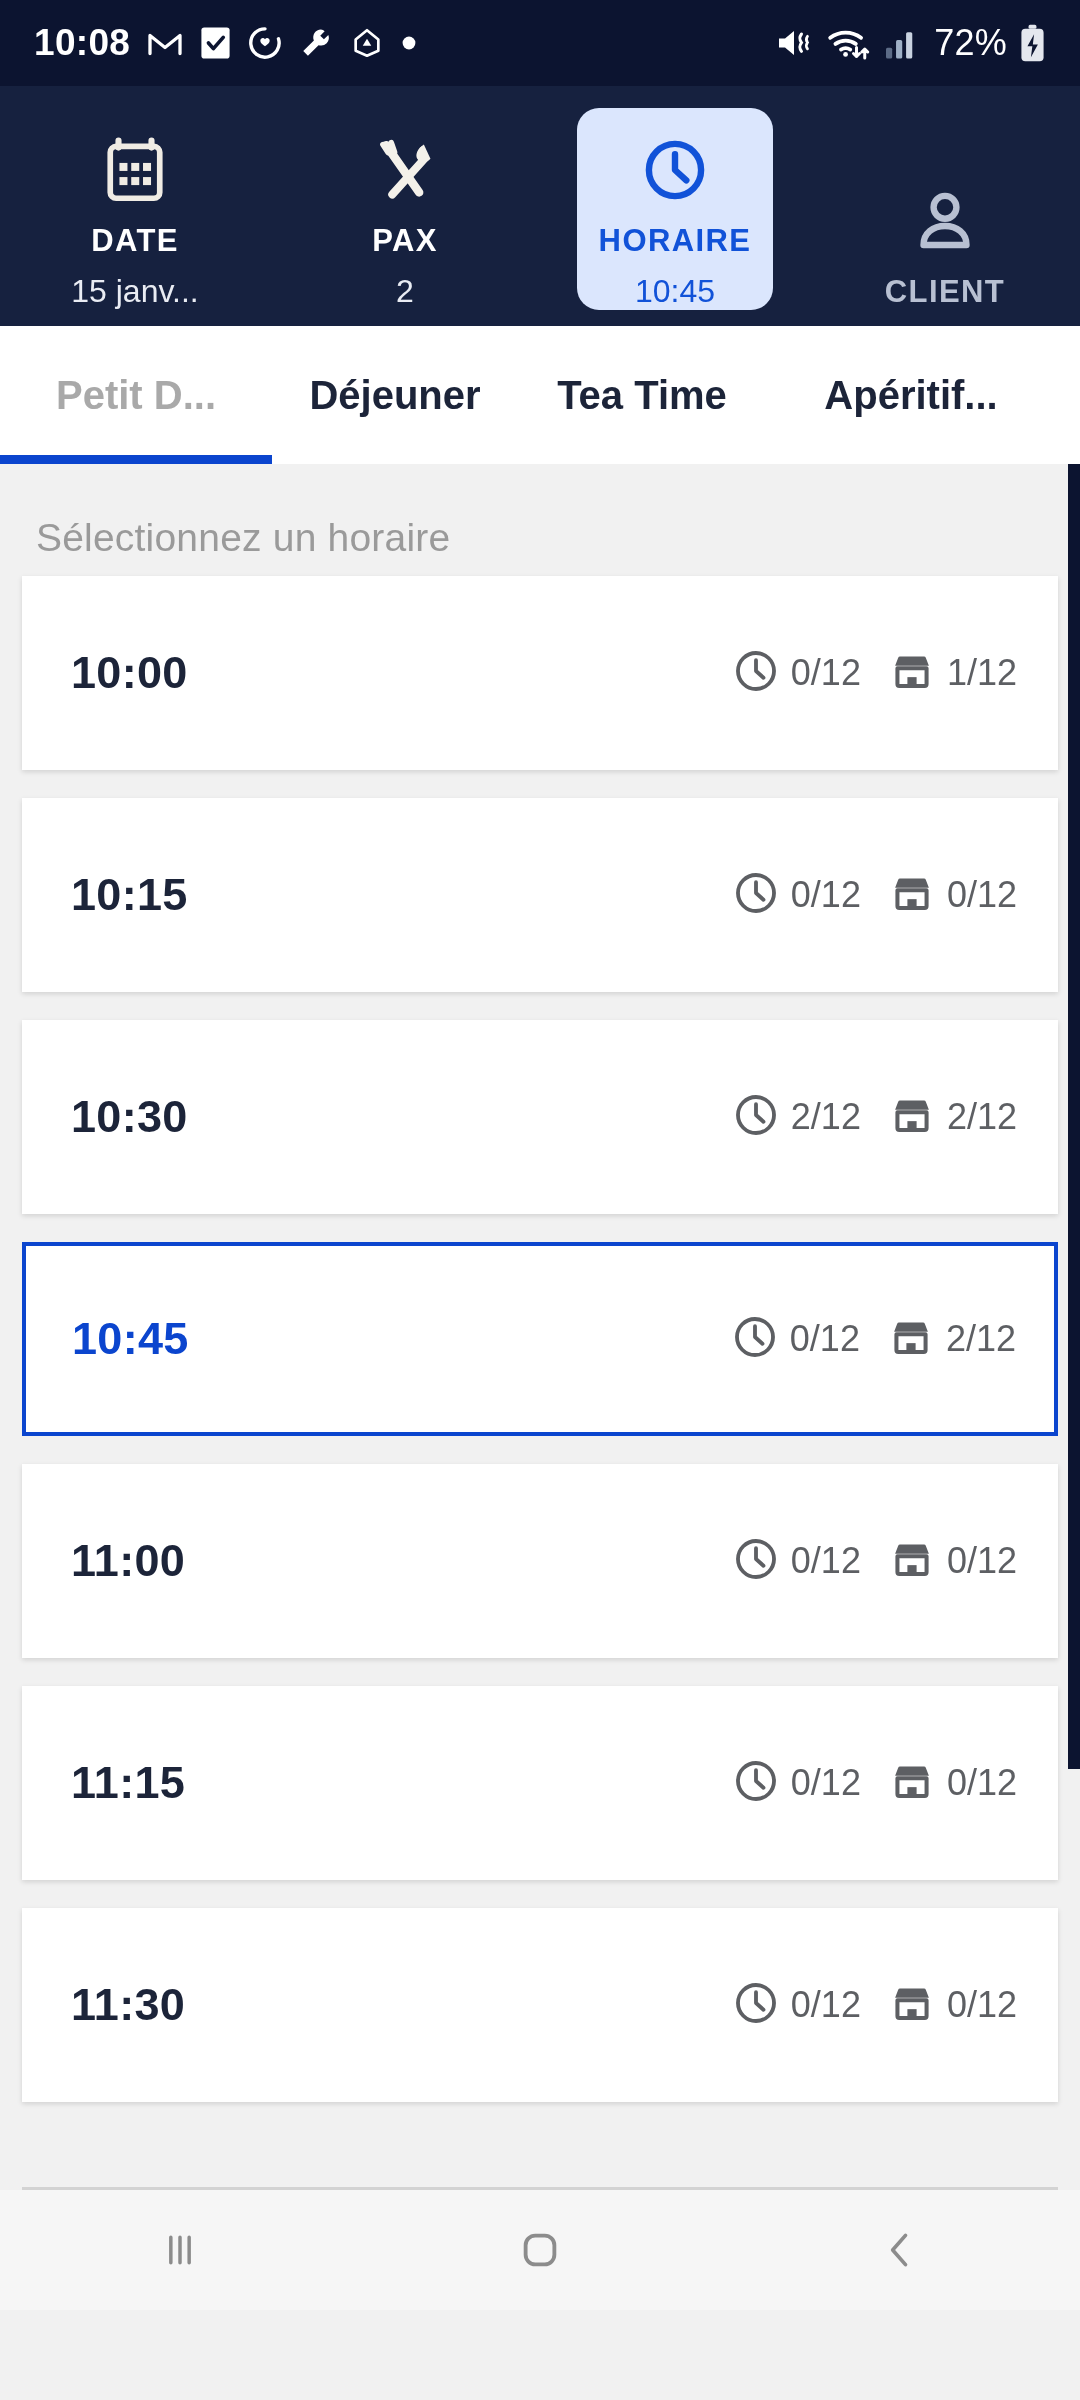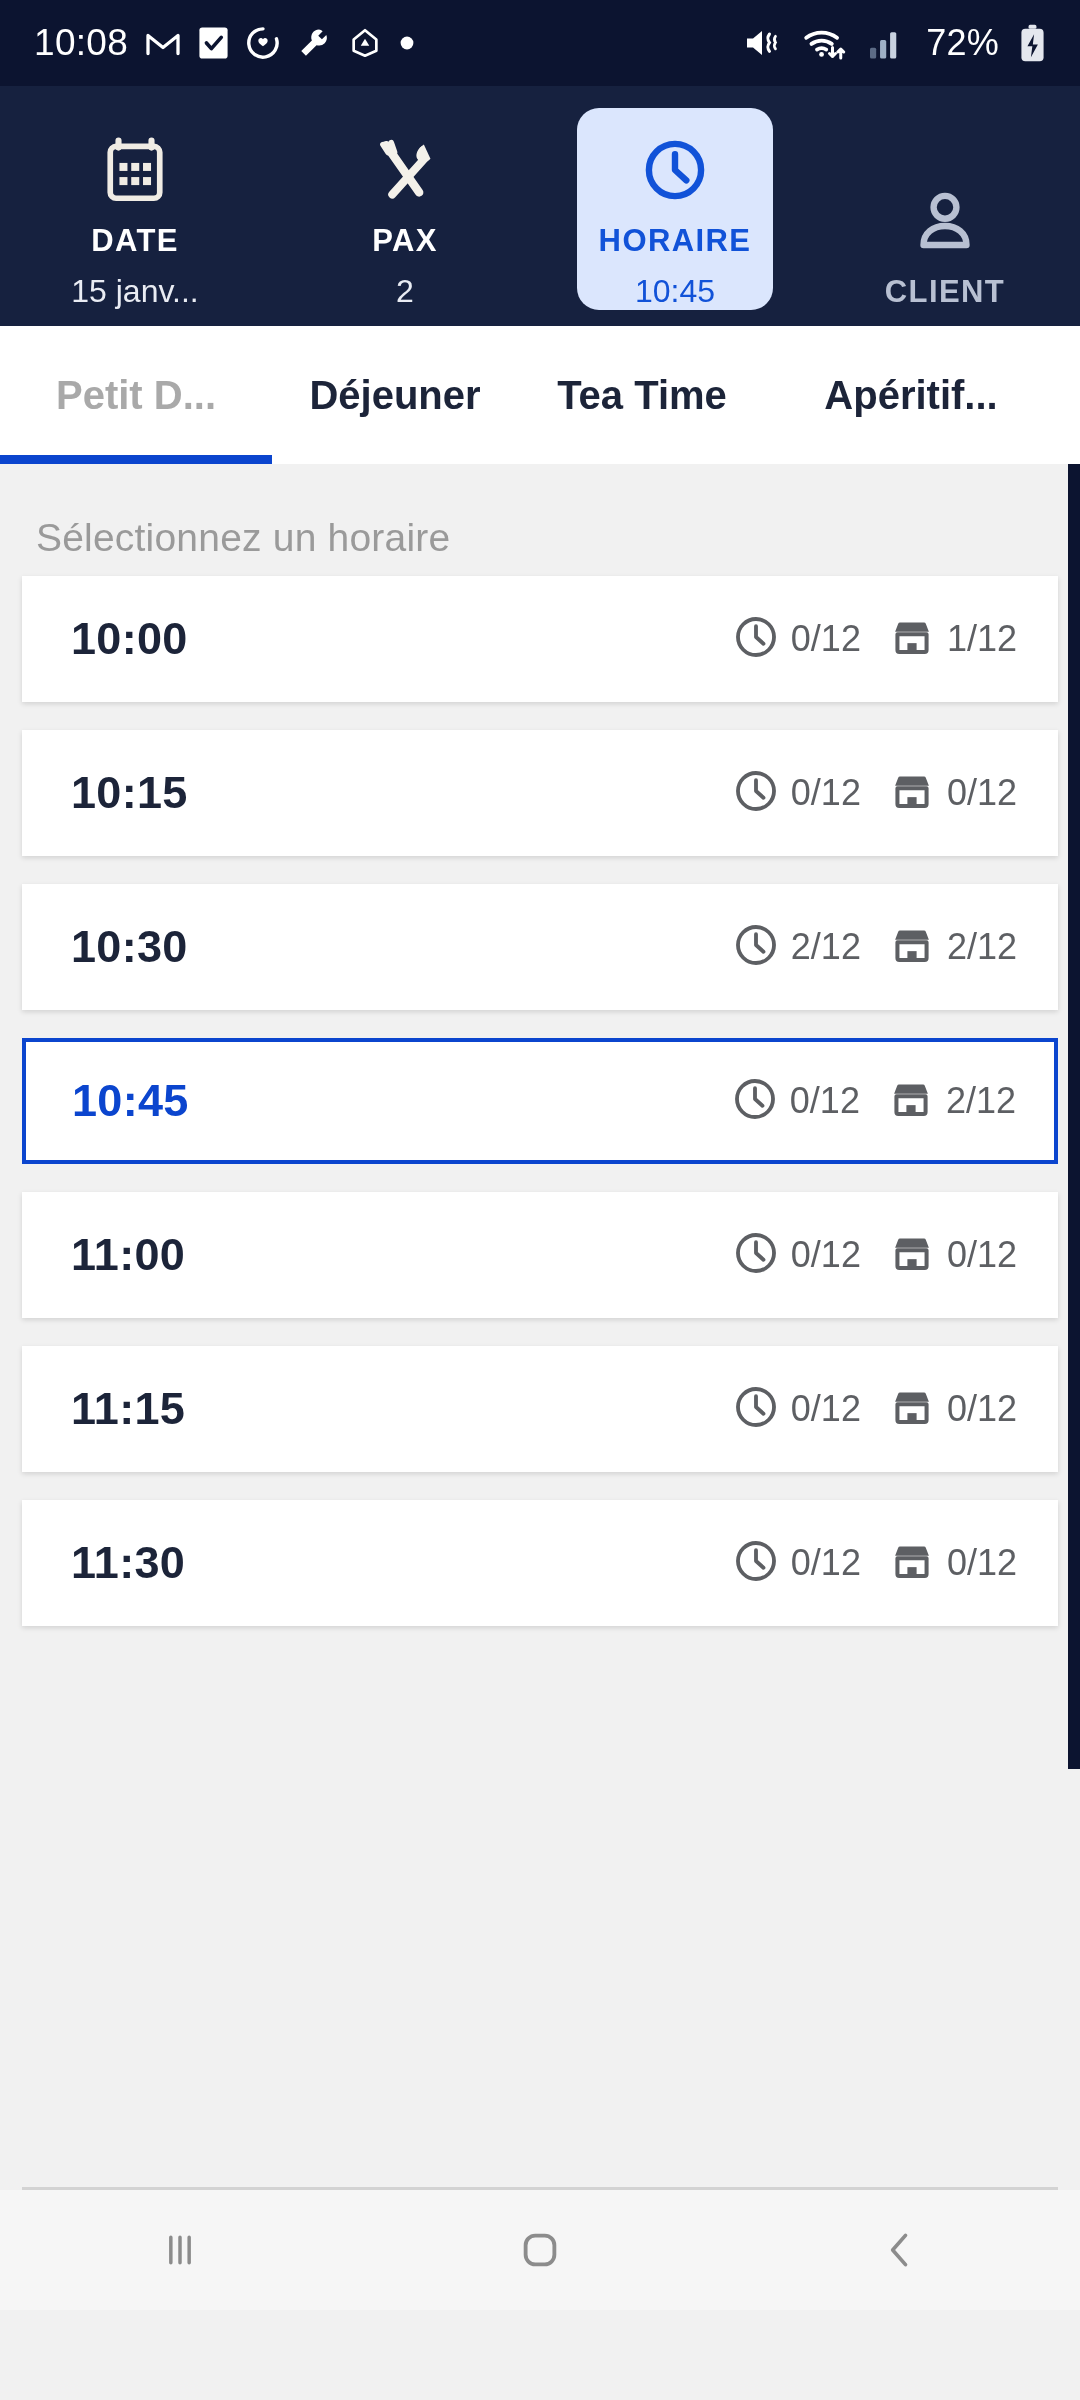--- a/index.html
+++ b/index.html
@@ -10,22 +10,22 @@
     overflow:hidden;
   }
   #screen { position:relative; width:1080px; height:2400px; background:#f1f1f1; }
 
   
   .statusbar {
     position:relative; height:86px; background:#0c1430;
     display:flex; align-items:center; padding:0 34px;
   }
   .sb-left { display:flex; align-items:center; gap:17px; flex:1; }
-  .sb-clock { color:#ffffff; font-size:37px; letter-spacing:.3px; font-weight:400; }
-  .sb-right { display:flex; align-items:center; gap:20px; }
+  .sb-clock { color:#ffffff; font-size:37px; letter-spacing:.3px; font-weight:700; }
+  .sb-right { display:flex; align-items:center; gap:12px; }
   .sb-battery-text { color:#ffffff; font-size:36px; font-weight:400; letter-spacing:.2px; }
   .ic { display:block; }
 
   
   .appbar { background:#16213f; padding:0 0 0 0; }
   .appbar-top { height:118px; display:flex; align-items:center; padding-left:54px; }
   .back-btn { width:74px; height:74px; display:flex; align-items:center; justify-content:center; cursor:pointer; }
   .appbar-title {
     color:#ffffff; font-size:49px; font-weight:700; margin-left:58px; letter-spacing:.2px;
   }
@@ -66,21 +66,21 @@
 
   
   .content {
     position:relative; background:#f1f1f1; height:1726px; overflow:hidden;
   }
   .section-title {
     font-size:39px; color:#9a9a9a; padding:52px 0 0 36px; font-weight:400; letter-spacing:.2px;
   }
   .slots { padding:16px 22px 0 22px; }
   .slot {
-    background:#ffffff; height:126px; margin-bottom:28px;
+    background:#ffffff; height:194px; margin-bottom:28px;
     display:flex; align-items:center; justify-content:space-between;
     padding:0 38px 0 46px;
     box-shadow:0 2px 5px rgba(0,0,0,0.13);
     border:3px solid transparent; cursor:pointer;
   }
   .slot.selected { border:4px solid #0b45ce; box-shadow:none; }
   .slot-time { font-size:45px; font-weight:700; color:#1c2439; letter-spacing:.3px; }
   .slot.selected .slot-time { color:#0b45ce; }
   .slot-meta { display:flex; align-items:center; gap:28px; }
   .meta-group { display:flex; align-items:center; gap:12px; }

